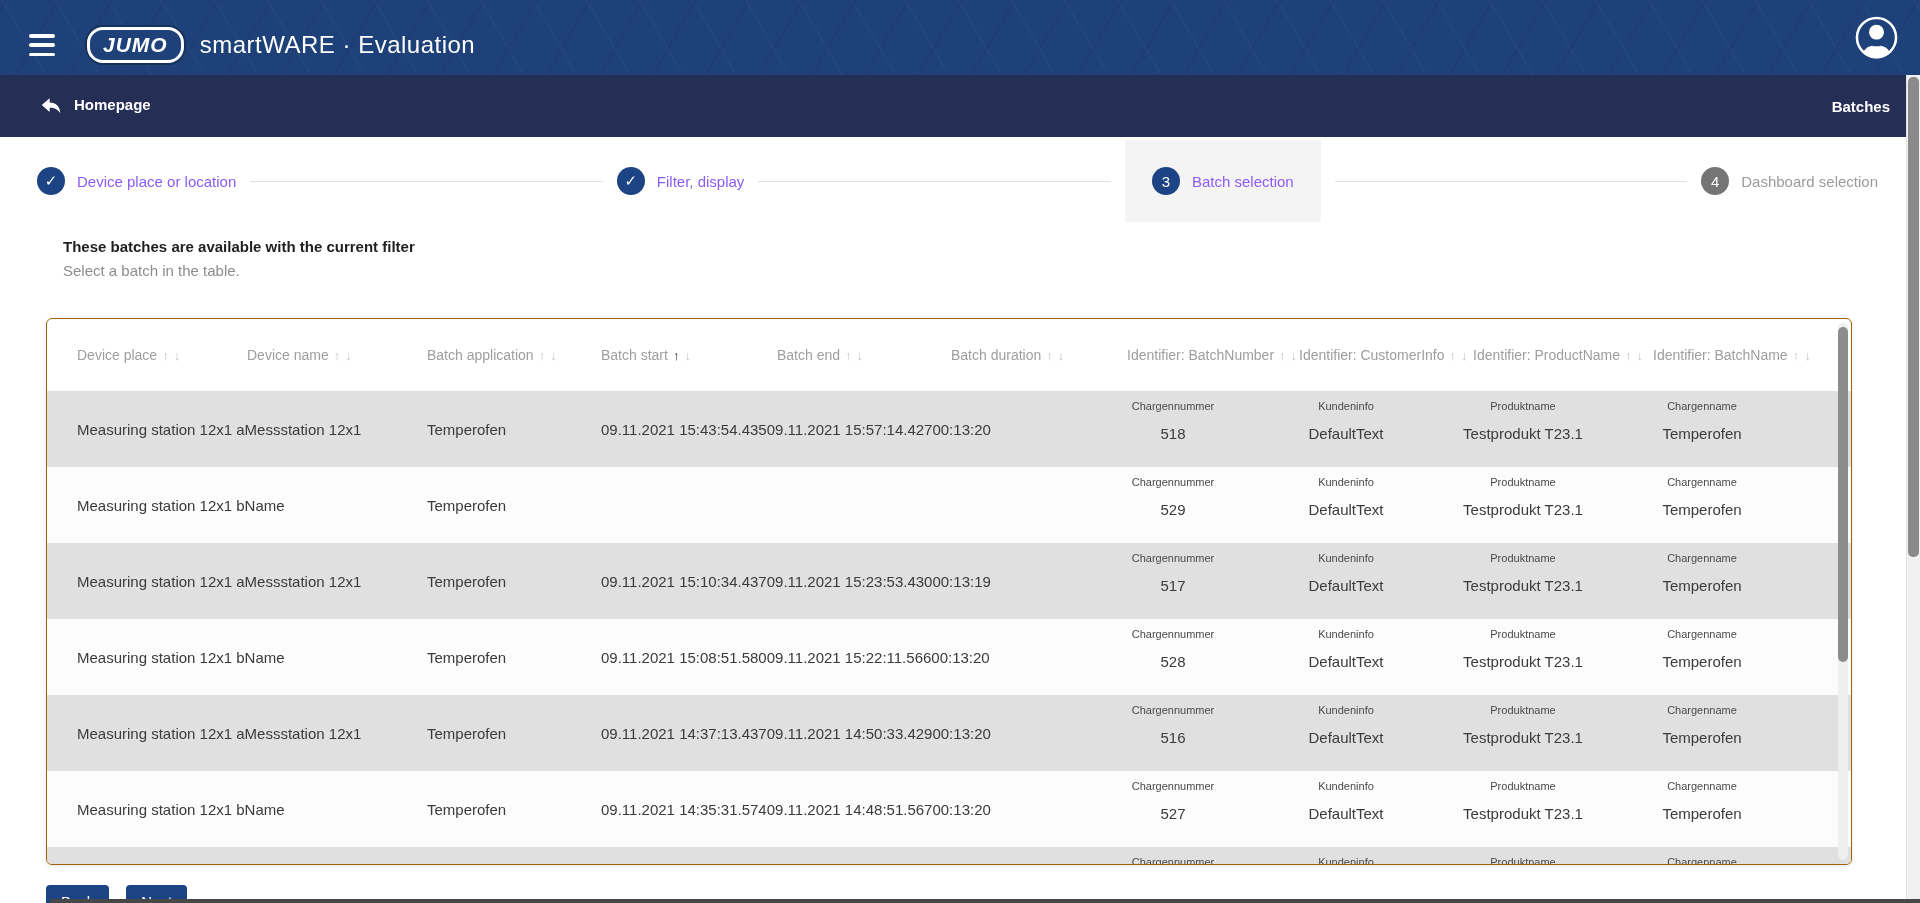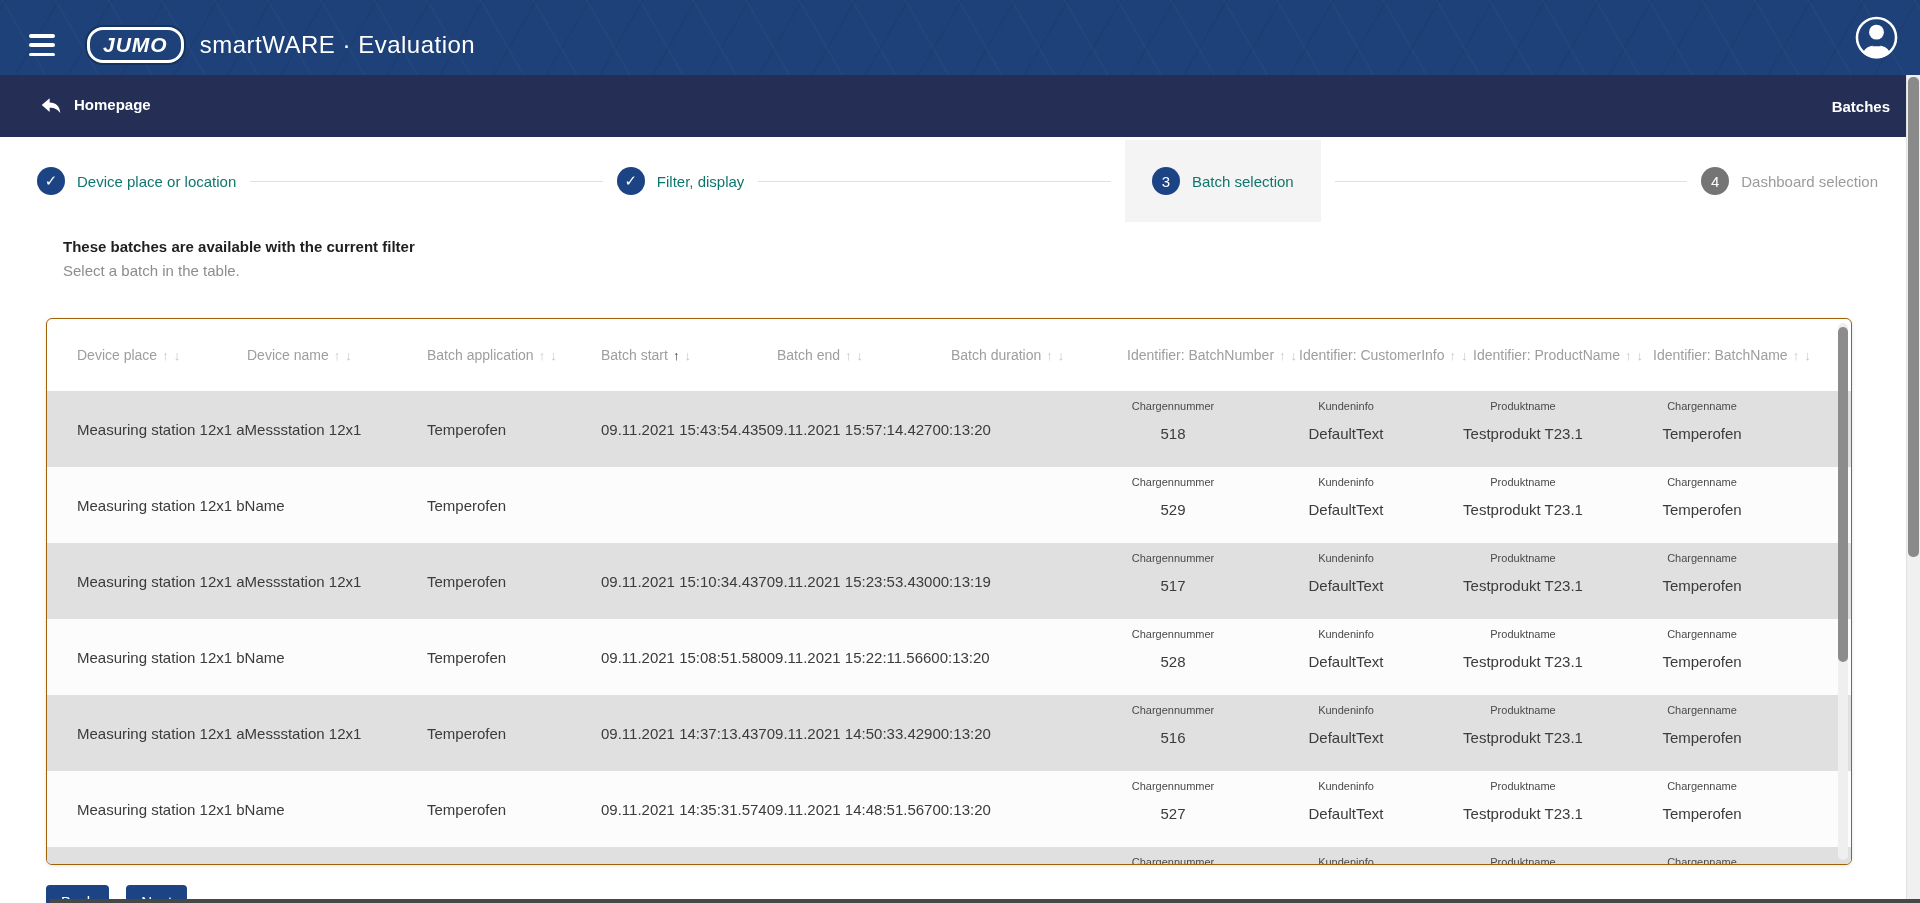--- a/index.html
+++ b/index.html
@@ -31,21 +31,21 @@
   .nav-right { margin-left:auto; color:#fff; font-weight:bold; font-size:15px; }
 
   
   .stepper { position:absolute; top:137px; left:0; width:1906px; height:88px; background:#fff;
              display:flex; align-items:center; padding:0 28px 0 37px; }
   .step { display:flex; align-items:center; gap:12px; white-space:nowrap; cursor:pointer; }
   .step-circle { width:28px; height:28px; border-radius:50%; color:#fff; font-size:15px;
                  display:flex; align-items:center; justify-content:center; flex:0 0 auto; }
   .step-circle.done, .step-circle.active { background:#1c4484; }
   .step-circle.future { background:#757575; }
-  .step-label { font-size:15px; color:#0f766e; }
+  .step-label { font-size:15px; color:#8b5cf6; }
   .step.future .step-label { color:#9b9b9b; }
   .active-block { background:#f4f4f4; height:82px; display:flex; align-items:center; padding:0 27px 0 27px; }
   .connector { flex:1 1 0; height:1px; background:#e0e0e0; margin:0 14px; }
 
   
   .heading { position:absolute; top:238px; left:63px; font-size:15px; font-weight:bold; color:#1f1f1f; }
   .subheading { position:absolute; top:262px; left:63px; font-size:15px; color:#8d8d8d; }
 
   
   :root { --grid-cols: 170px 180px 174px 176px 174px 176px 172px 174px 180px 178px; }

